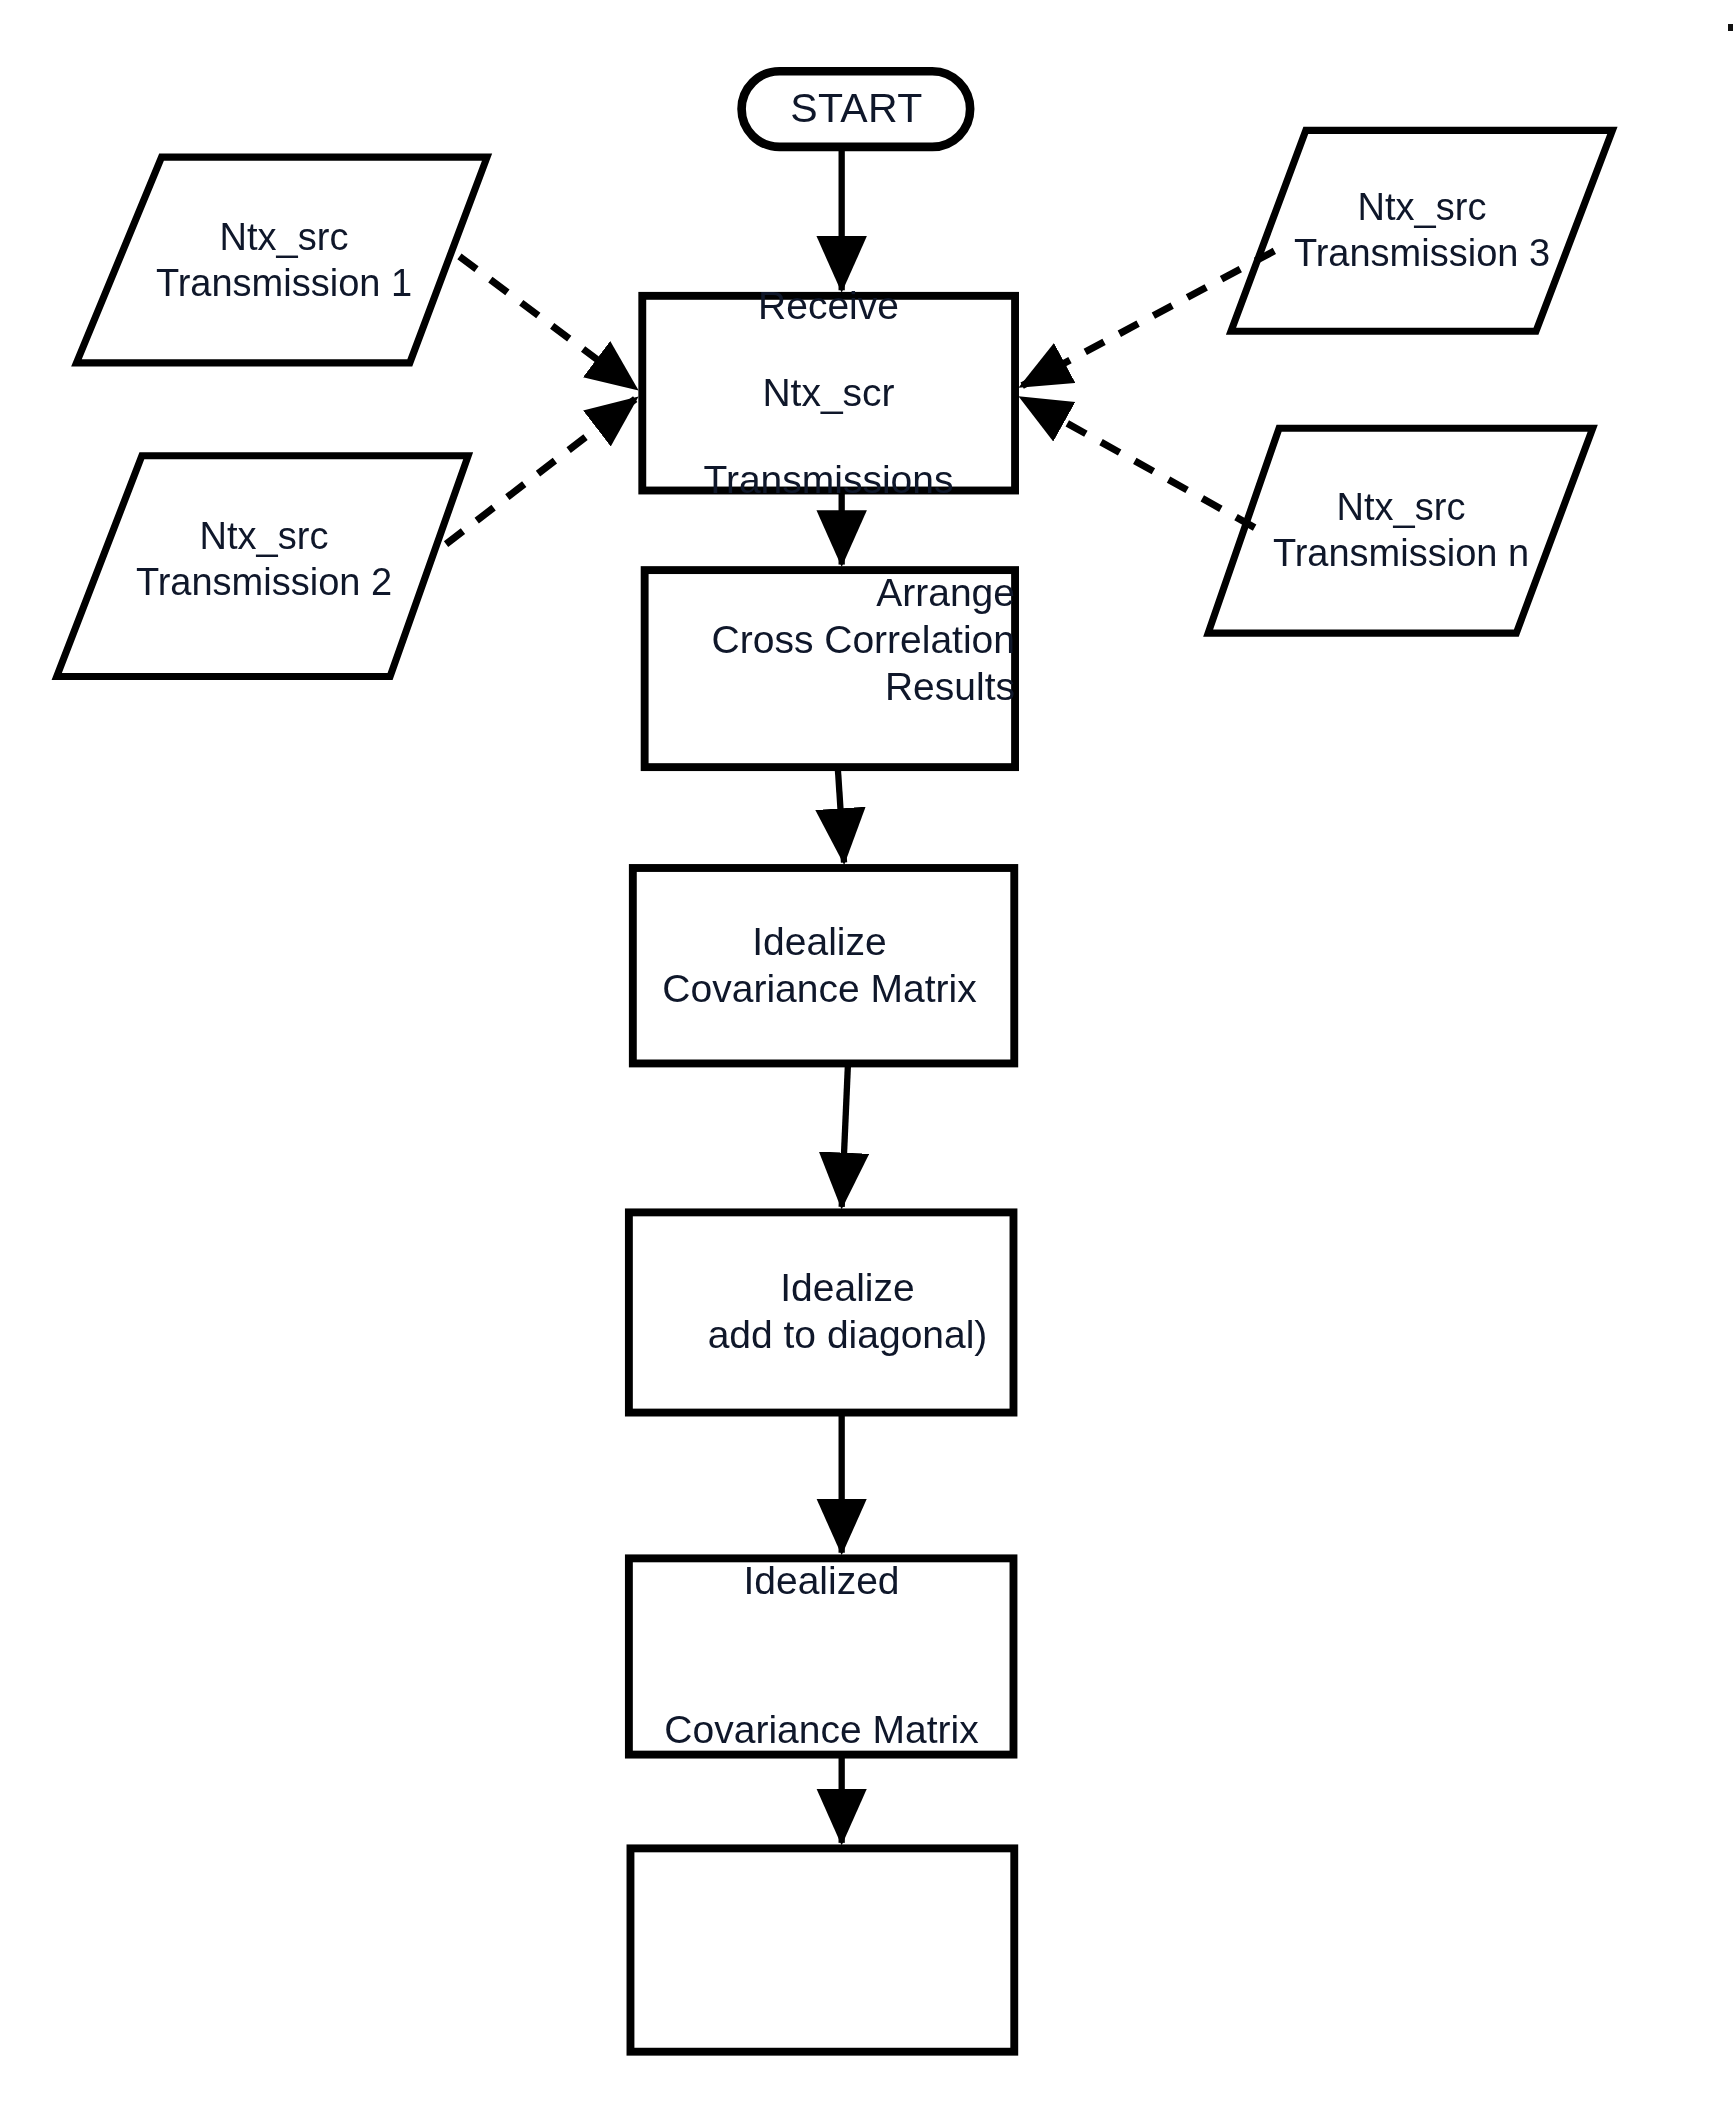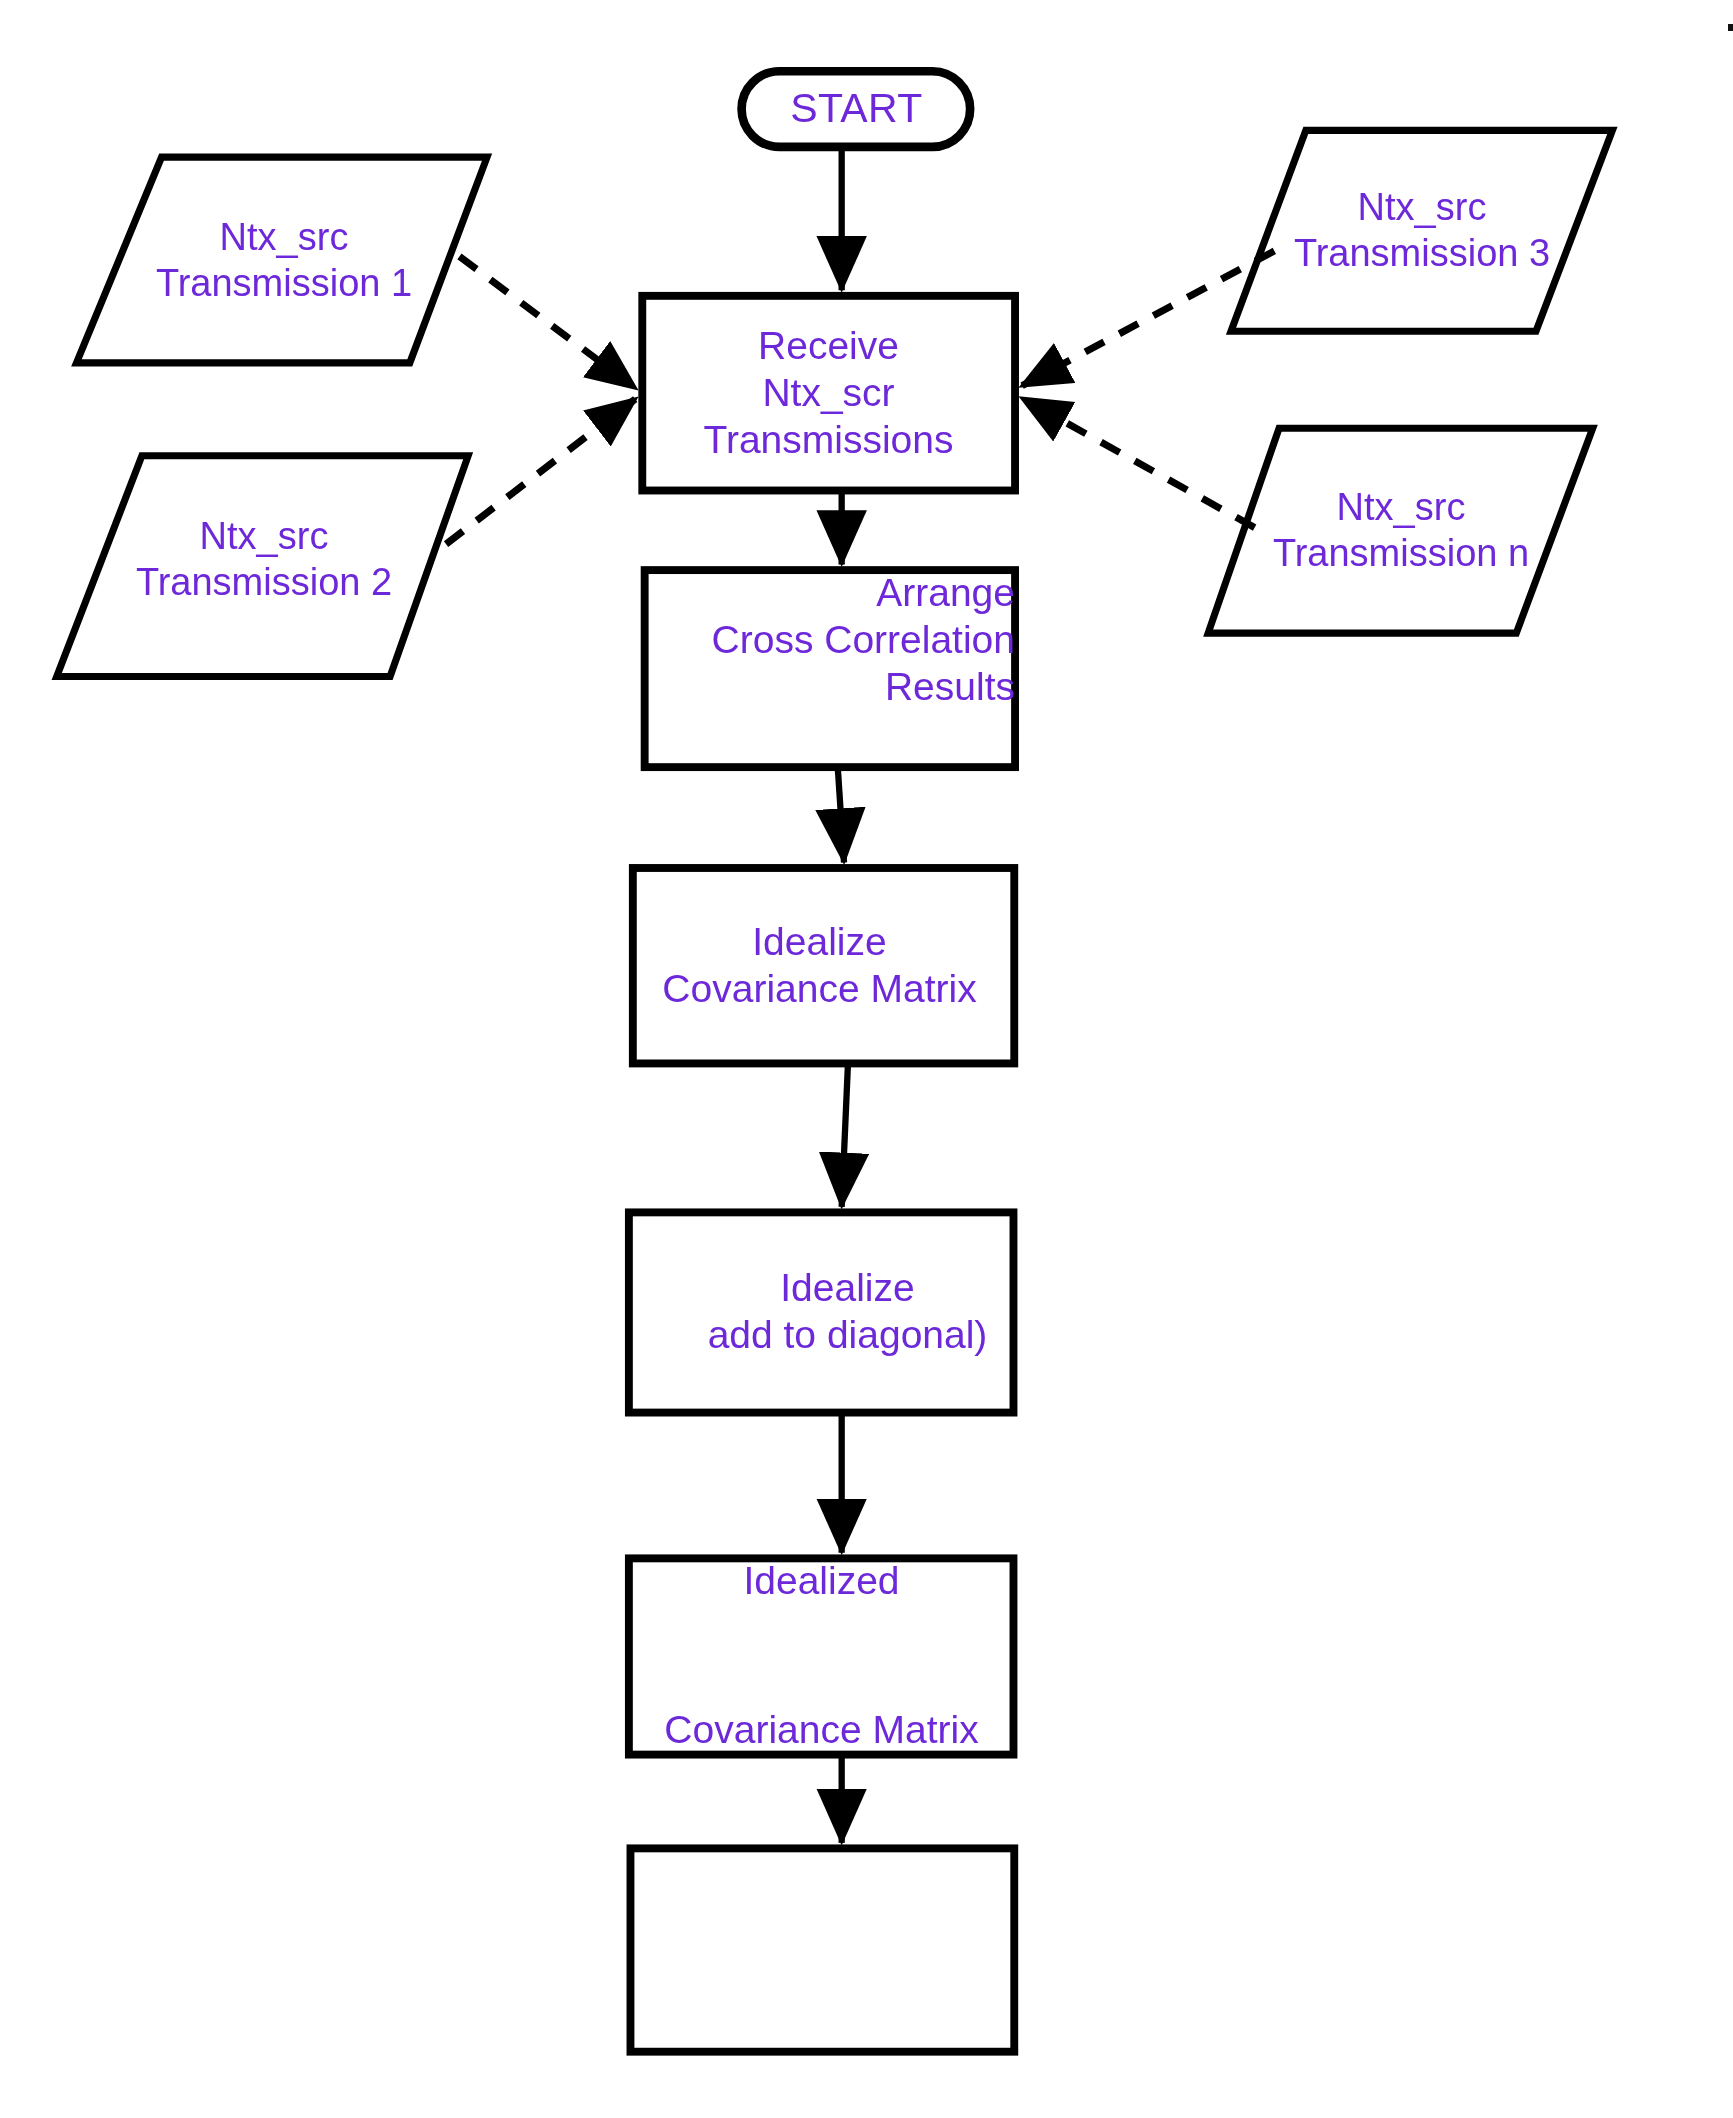--- a/index.html
+++ b/index.html
@@ -22,21 +22,21 @@
     width: 1733px;
     height: 2119px;
   }
   .node-label {
     position: absolute;
     display: flex;
     flex-direction: column;
     align-items: center;
     justify-content: center;
     text-align: center;
-    color: #6d28d9;
+    color: #0f172a;
     pointer-events: none;
     white-space: nowrap;
   }
   .node-label .ln {
     display: block;
     line-height: 1.20;
   }
   .terminator-label {
     font-size: 41px;
     letter-spacing: 0.4px;
@@ -129,21 +129,21 @@
   <div class="node-label io-label" style="left:1237px; top:138px; width:370px; height:185px;">
     <span class="ln">Ntx_src</span>
     <span class="ln">Transmission 3</span>
   </div>
 
   <div class="node-label io-label" style="left:1216px; top:436px; width:370px; height:189px;">
     <span class="ln">Ntx_src</span>
     <span class="ln">Transmission n</span>
   </div>
 
-  <div class="node-label process-label" style="left:642px; top:296px; width:373px; height:195px;">
+  <div class="node-label process-label" style="left:642px; top:296px; width:373px; height:195px;gap:40px;">
     <span class="ln">Receive</span>
     <span class="ln">Ntx_scr</span>
     <span class="ln">Transmissions</span>
   </div>
 
   <div class="node-label process-label" style="left:645px; top:542px; width:370px; height:197px;align-items:flex-end;">
     <span class="ln">Arrange</span>
     <span class="ln">Cross Correlation</span>
     <span class="ln">Results</span>
   </div>

